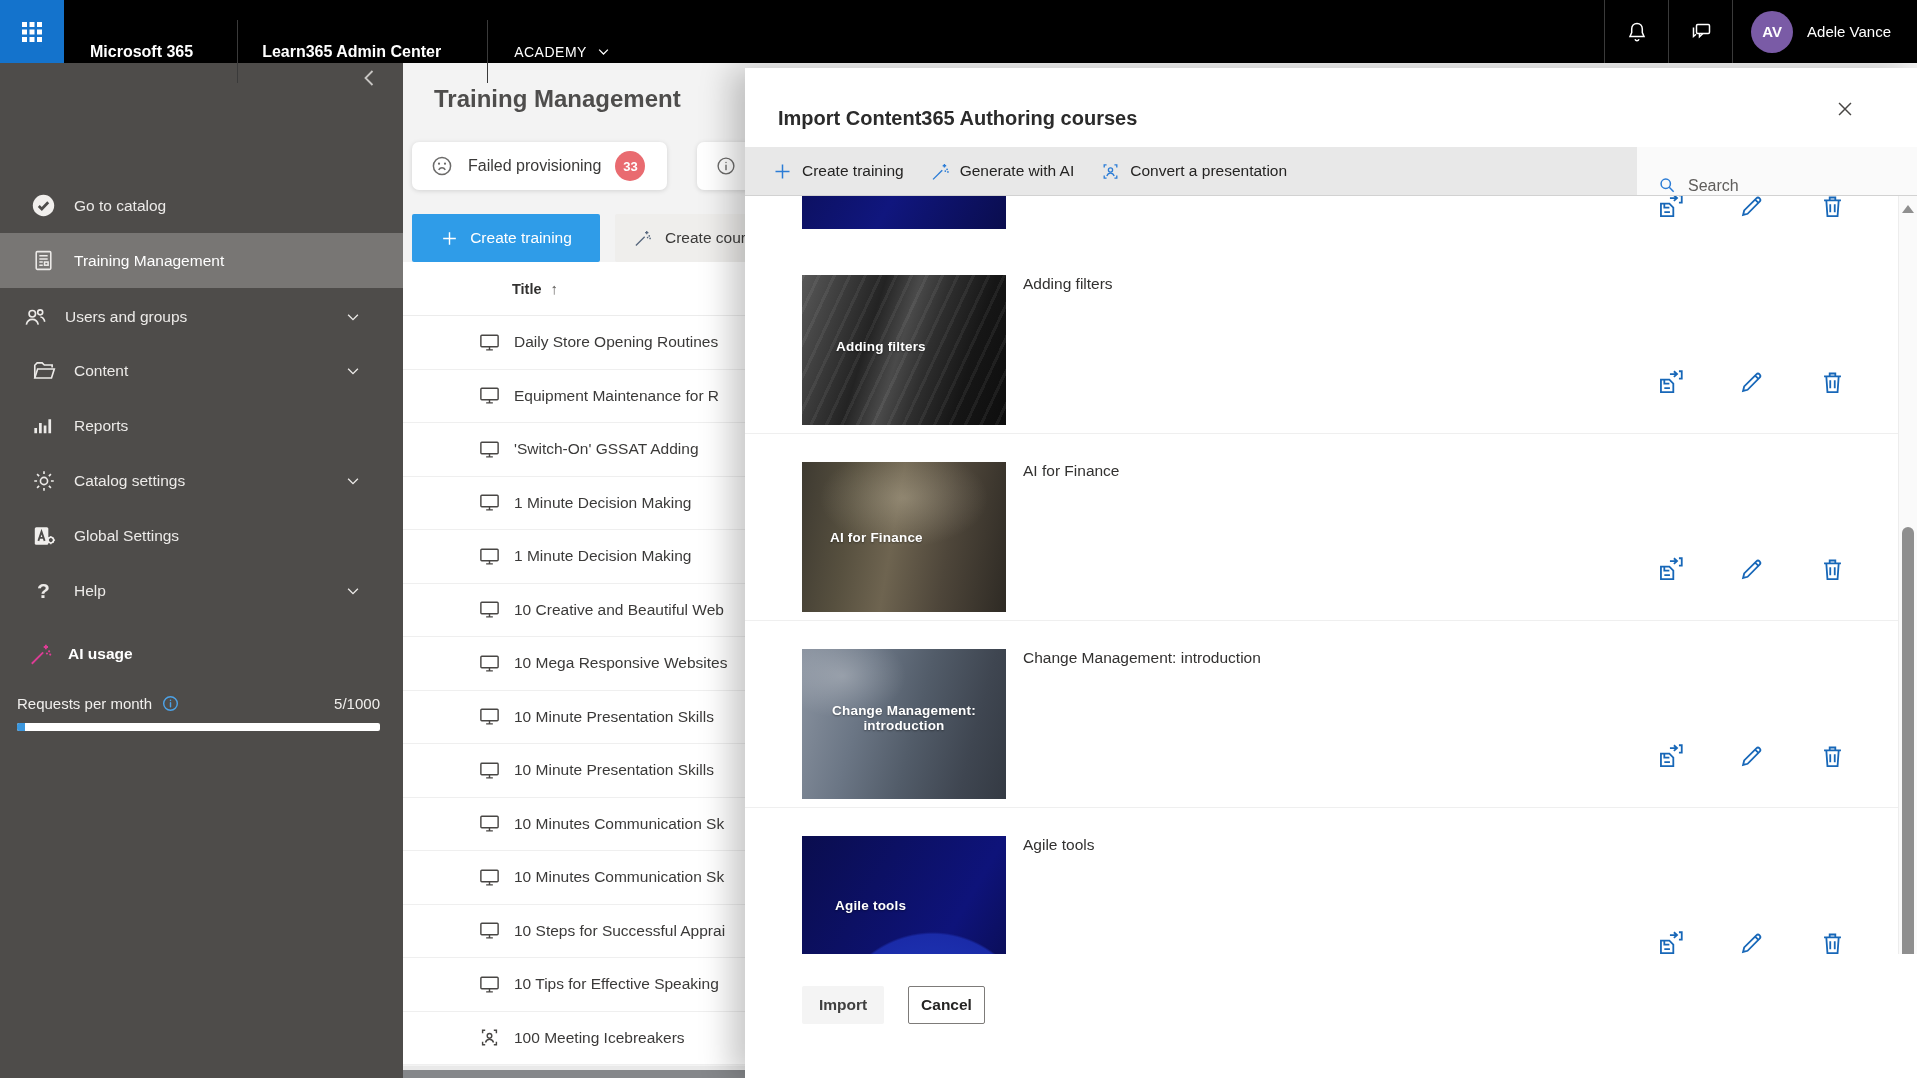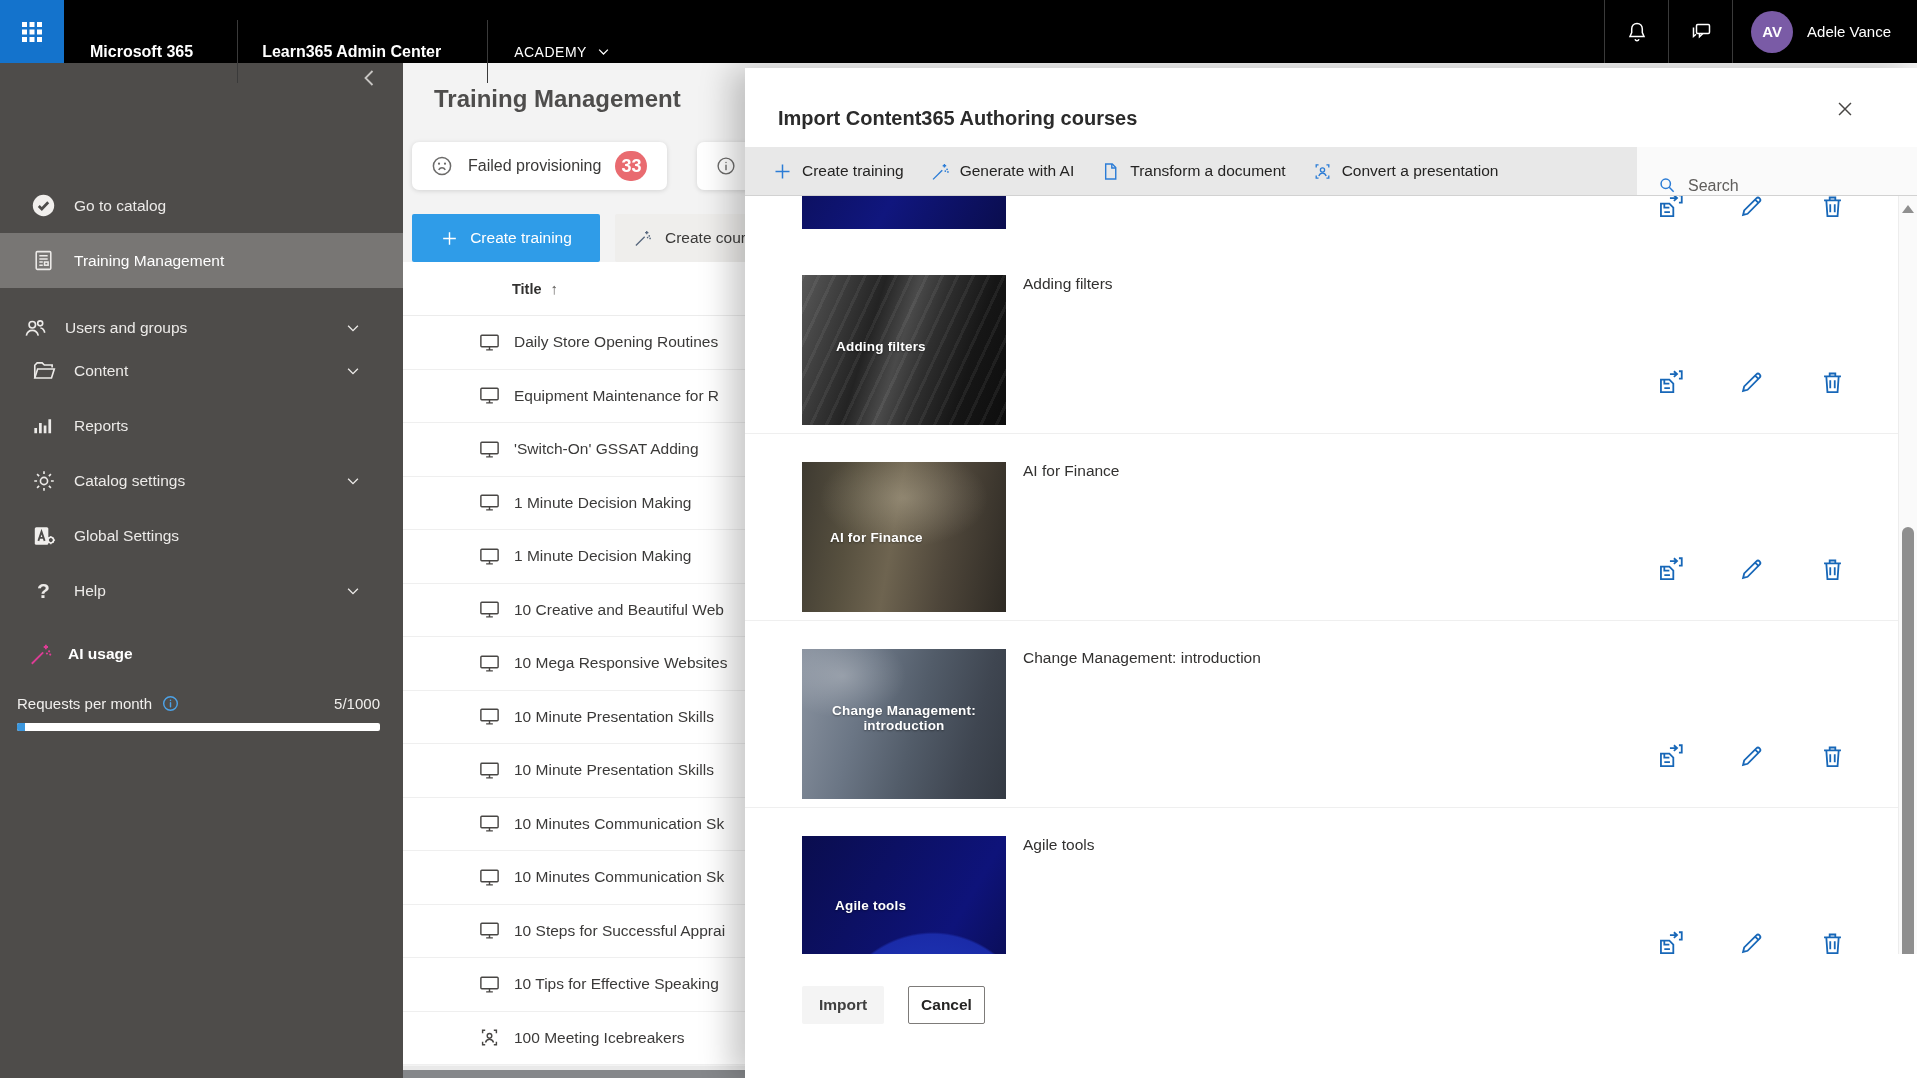--- a/index.html
+++ b/index.html
@@ -39,21 +39,21 @@
   .ai-progress { position:absolute; left:17px; top:660px; width:363px; height:8px; background:#ffffff; border-radius:2px; overflow:hidden; }
   .ai-progress-fill { height:100%; background:#3b97de; }
 
   
   .main { position:absolute; left:403px; top:63px; right:0; bottom:0; background:#f3f3f3; z-index:1; }
   .page-title { position:absolute; left:31px; top:22px; font-size:24px; font-weight:700; color:#4e4d4c; }
   .card { position:absolute; top:79px; height:48px; background:#fff; border-radius:7px; box-shadow:0 1px 5px rgba(0,0,0,.13); display:flex; align-items:center; cursor:pointer; }
   .card-failed { left:9px; width:255px; padding:0 16px 0 18px; }
   .card-failed .icon { width:24px; height:24px; color:#6b6a69; margin-right:14px; }
   .card-failed-label { font-size:16px; color:#3b3a39; }
-  .badge { min-width:30px; height:30px; border-radius:15px; background:#e96b70; color:#fff; font-size:18px; font-weight:700; display:flex; align-items:center; justify-content:center; margin-left:14px; padding:0 6px; }
+  .badge { min-width:30px; height:30px; border-radius:15px; background:#e96b70; color:#fff; font-size:13px; font-weight:700; display:flex; align-items:center; justify-content:center; margin-left:14px; padding:0 6px; }
   .card-partial { left:294px; width:130px; padding:0 16px 0 18px; }
   .card-partial .icon { width:22px; height:22px; color:#6b6a69; margin-right:16px; }
   .card-partial-label { font-size:16px; color:#3b3a39; }
   .btn-create-training { position:absolute; left:9px; top:151px; width:188px; height:48px; background:#2f9ce8; color:#fff; border:none; border-radius:2px; font-size:15.5px; font-family:inherit; display:flex; align-items:center; justify-content:center; gap:11px; cursor:pointer; }
   .btn-create-training .icon { width:19px; height:19px; }
   .btn-create-course { position:absolute; left:212px; top:151px; width:175px; height:48px; background:#efeeec; color:#3b3a39; border:none; border-radius:2px; font-size:15.5px; font-family:inherit; display:flex; align-items:center; gap:12px; padding-left:18px; cursor:pointer; }
   .btn-create-course .icon { width:20px; height:20px; color:#57677d; }
   .table { position:absolute; left:0; top:199px; width:1514px; background:#fff; }
   .table-header { height:54px; display:flex; align-items:center; padding-left:109px; font-size:14.5px; font-weight:700; color:#323130; border-bottom:1px solid #ececec; cursor:pointer; }
   .sort-arrow { font-weight:400; color:#605e5c; margin-left:9px; font-size:15px; }
@@ -197,21 +197,21 @@
         <div class="nav-item selected" style="top: 170px;">
           <span class="icon ">
             <svg viewBox="0 0 24 24" width="25" height="25" fill="none" stroke="currentColor" stroke-width="1.5">
               <rect x="5" y="3.5" width="14" height="17" rx="1"></rect>
               <path d="M8 7.5h8M8 10.5h8M8 13.5h3.3M8 16.5h3.3"></path>
               <rect x="13" y="13.5" width="3.4" height="3"></rect>
             </svg>
           </span>
           <span>Training Management</span>
         </div>
-        <div class="nav-item" style="top: 237px; padding-left: 21px;">
+        <div class="nav-item" style="top: 226px; padding-left: 21px;">
           <span class="icon ">
             <svg viewBox="0 0 24 24" width="26" height="26" fill="none" stroke="currentColor" stroke-width="1.5">
               <circle cx="9.5" cy="9" r="3"></circle>
               <path d="M4 19c.7-3 2.8-4.8 5.5-4.8s4.8 1.8 5.5 4.8"></path>
               <circle cx="16.8" cy="7.7" r="2.3"></circle>
               <path d="M17 12c2.2.2 3.5 1.8 4 4.4"></path>
             </svg>
           </span>
           <span>Users and groups</span>
           <span class="icon nav-chevron">
@@ -514,29 +514,20 @@
               <svg viewBox="0 0 24 24" width="21" height="21" fill="none" stroke="currentColor" stroke-width="1.6">
                 <path d="M3.5 21L14 10.5"></path>
                 <path d="M16.5 3.5v4M14.5 5.5h4"></path>
                 <path d="M19.5 9.5l.01 0M17.5 11.5l.01 0M20.5 12.5l.01 0" stroke-linecap="round" stroke-width="2"></path>
               </svg>
             </span>
             <span>Generate with AI</span>
           </button>
           <button class="toolbar-item">
             <span class="icon ">
-              <svg viewBox="0 0 24 24" width="21" height="21" fill="none" stroke="currentColor" stroke-width="1.6">
-                <path d="M6.5 3.5h7.5l4 4v13h-11.5z"></path>
-                <path d="M13.5 3.5v4.5h4.5"></path>
-              </svg>
-            </span>
-            <span>Transform a document</span>
-          </button>
-          <button class="toolbar-item">
-            <span class="icon ">
               <svg viewBox="0 0 24 24" width="23" height="23" fill="none" stroke="currentColor" stroke-width="1.5">
                 <path d="M7.5 4.5H4.8v3M16.5 4.5h2.7v3M7.5 19.5H4.8v-3M16.5 19.5h2.7v-3"></path>
                 <circle cx="12" cy="10.3" r="2.4"></circle>
                 <path d="M7.8 17.2c.7-2.2 2.3-3.4 4.2-3.4s3.5 1.2 4.2 3.4"></path>
               </svg>
             </span>
             <span>Convert a presentation</span>
           </button>
         </div>
       <div class="searchbox">

